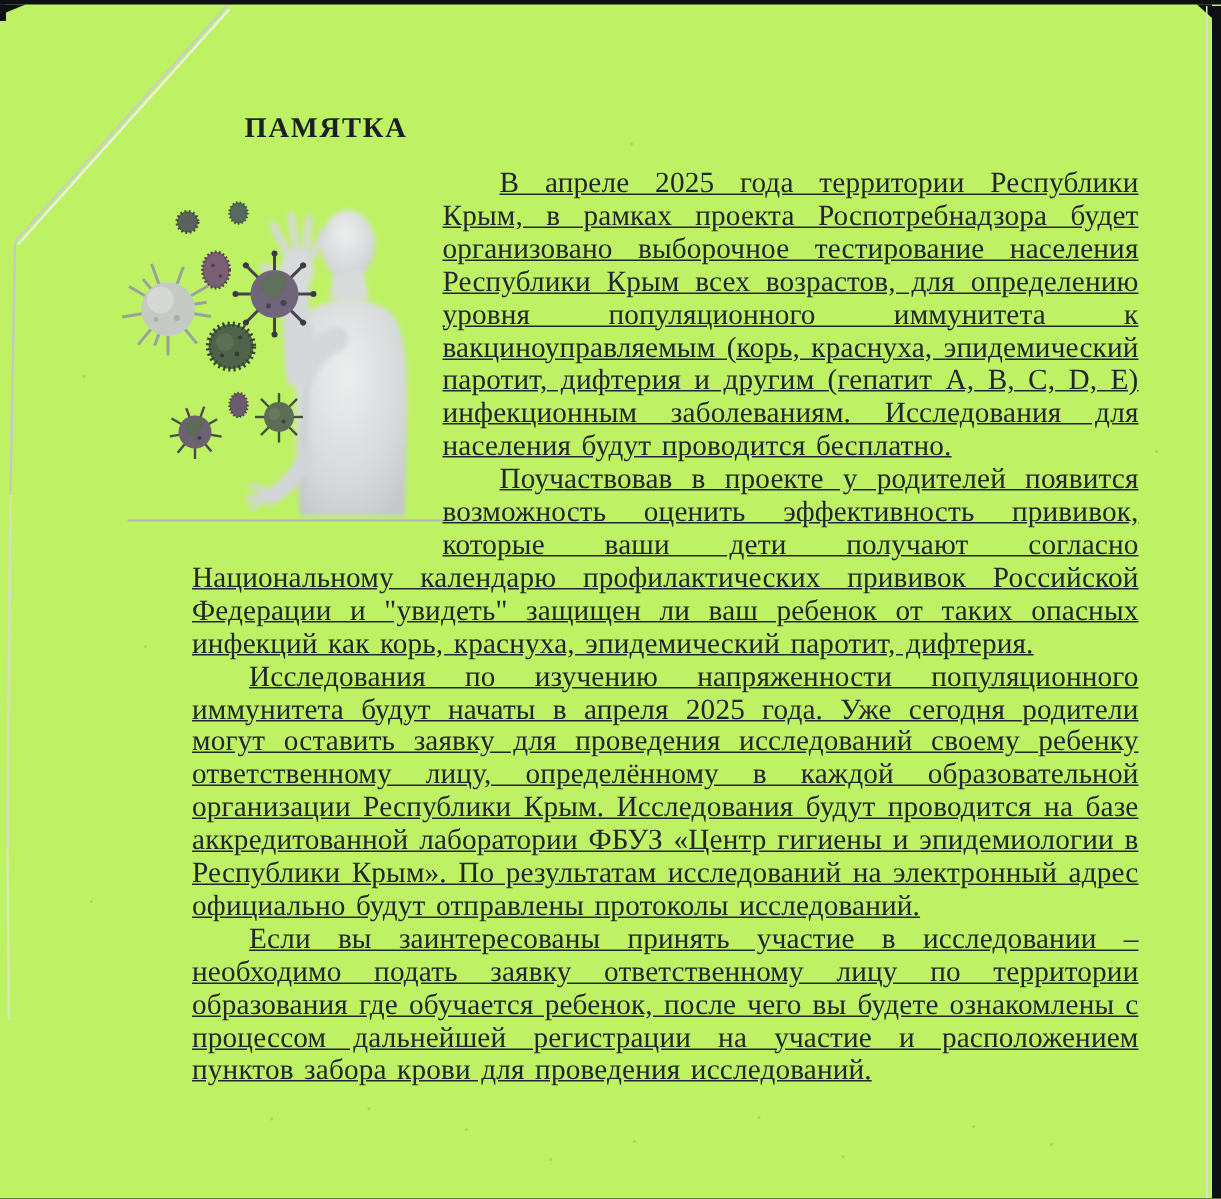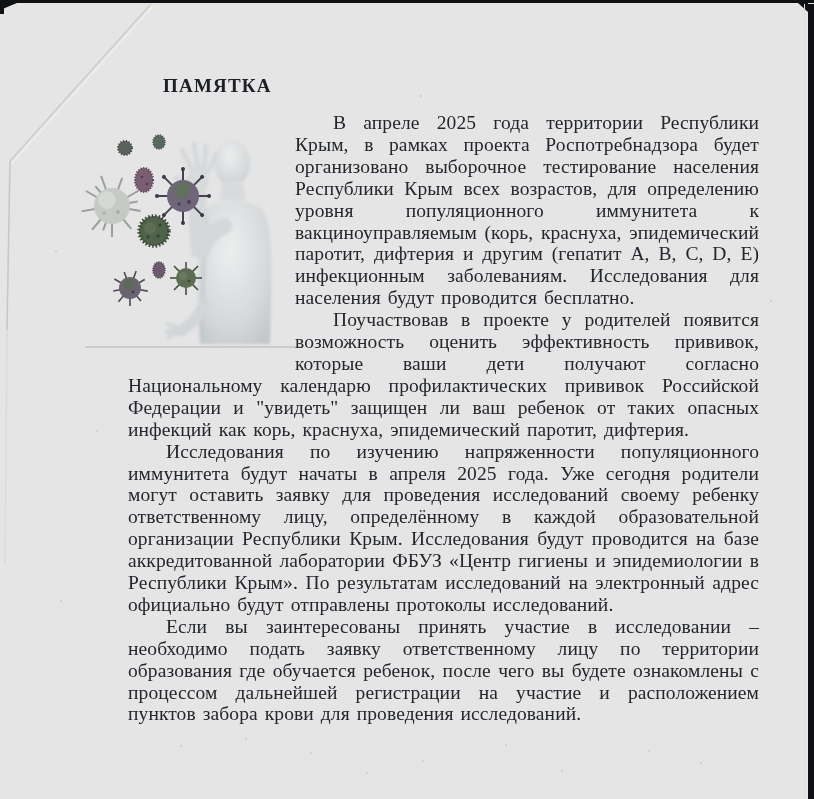--- a/index.html
+++ b/index.html
@@ -1,19 +1,19 @@
 <!DOCTYPE html>
 <html><head>
 <meta charset="utf-8">
 <style>
   html,body{margin:0;padding:0;background:#222;}
   .scan{
     position:relative;
     width:814px;height:799px;
-    background:#e5e5e5;
+    background:#bef264;
     overflow:hidden;
     font-family:"Liberation Serif","DejaVu Serif",serif;
   }
   
   .edge-top{position:absolute;left:0;top:0;width:814px;height:3px;background:#0e1013;}
   .edge-right{position:absolute;right:0;top:4px;width:6px;height:795px;background:#0e1013;}
   .corner-tl{position:absolute;left:0;top:3px;width:0;height:0;
     border-top:7px solid #0e1013;border-right:17px solid transparent;}
   .corner-tl2{position:absolute;left:0;top:3px;width:4px;height:11px;background:#0e1013;}
   .corner-tr{position:absolute;right:6px;top:3px;width:0;height:0;
@@ -25,21 +25,21 @@
   .doc-title{
     position:absolute;left:163px;top:75px;margin:0;
     font-size:19px;font-weight:bold;color:#1c2026;letter-spacing:1.2px;
   }
   
   .text-block{
     position:absolute;left:128px;top:112px;width:631px;
     font-size:19.5px;line-height:21.9px;color:#23262c;
     text-align:justify;word-spacing:2px;letter-spacing:0.1px;
   }
-  .text-block p{margin:0;text-indent:38px;}
+  .text-block p{margin:0;text-indent:38px;text-decoration:underline;}
   .float-spacer{float:left;width:167px;height:242px;}
   
   .illus{position:absolute;left:86px;top:126px;overflow:visible;}
   
   .speck{position:absolute;width:2px;height:2px;border-radius:50%;background:rgba(120,125,122,.25);}
   .s1{left:310px;top:752px}.s2{left:422px;top:760px}.s3{left:505px;top:744px}
   .s4{left:648px;top:750px}.s5{left:561px;top:770px}.s6{left:366px;top:772px}
   .s7{left:700px;top:762px}.s8{left:245px;top:738px}.s9{left:96px;top:430px}
   .s10{left:60px;top:600px}.s11{left:770px;top:300px}.s12{left:420px;top:95px}
   .s13{left:55px;top:250px}.s14{left:740px;top:640px}.s15{left:180px;top:745px}

